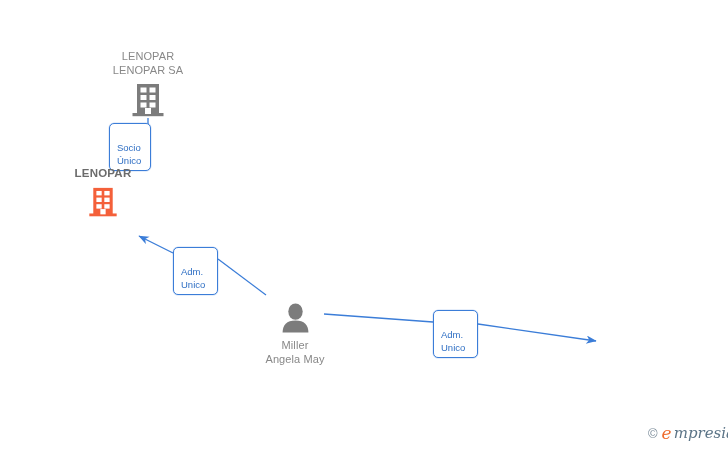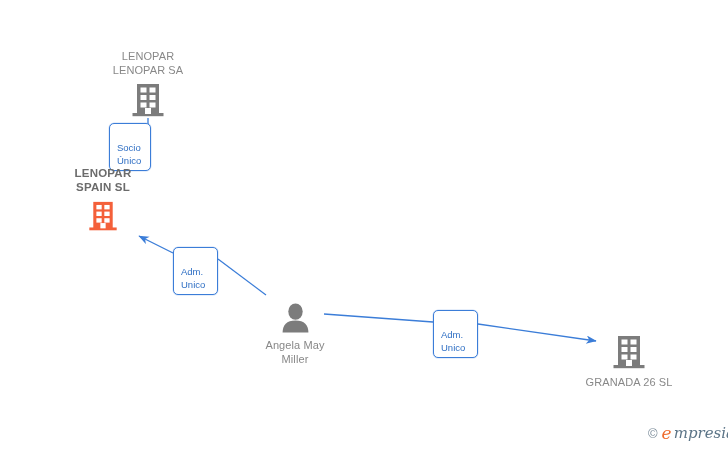--- a/index.html
+++ b/index.html
@@ -151,21 +151,20 @@
   </div>
 
   <div class="edge-label" style="left:109px; top:123px; width:42px;">
     <span>Socio</span>
     <span>Único</span>
   </div>
 
   <div class="node" style="left:43px; top:166px; width:120px;">
     <div class="node-label strong">
       <div>LENOPAR</div>
-      <div>SPAIN SL</div>
     </div>
     <div class="icon-wrap" style="margin-top:6px;">
       <svg width="30" height="32" viewBox="0 0 34 36">
         <rect x="6" y="2" width="22" height="30" fill="#f4603a"></rect>
         <rect x="1.5" y="31" width="31" height="3.2" fill="#f4603a"></rect>
         <rect x="9.5" y="5.5" width="6" height="5" fill="#ffffff"></rect>
         <rect x="18.5" y="5.5" width="6" height="5" fill="#ffffff"></rect>
         <rect x="9.5" y="13" width="6" height="5" fill="#ffffff"></rect>
         <rect x="18.5" y="13" width="6" height="5" fill="#ffffff"></rect>
         <rect x="9.5" y="20.5" width="6" height="5" fill="#ffffff"></rect>
@@ -181,48 +180,30 @@
   </div>
 
   <div class="node" style="left:235px; top:303px; width:120px;">
     <div class="icon-wrap">
       <svg width="31" height="30" viewBox="0 0 31 30">
         <ellipse cx="15.5" cy="8.6" rx="7.2" ry="8.2" fill="#7c7c7c"></ellipse>
         <path d="M15.5,17.5 C6.6,17.5 2.6,22.2 2.6,29.5 L28.4,29.5 C28.4,22.2 24.4,17.5 15.5,17.5 z" fill="#7c7c7c"></path>
       </svg>
     </div>
     <div class="node-label" style="margin-top:5px;">
+      <div>Miller</div>
       <div>Angela May</div>
-      <div>Miller</div>
     </div>
   </div>
 
   <div class="edge-label" style="left:433px; top:310px; width:45px;">
     <span>Adm.</span>
     <span>Unico</span>
   </div>
 
-  <div class="node" style="left:569px; top:334px; width:120px;">
-    <div class="icon-wrap">
-      <svg width="34" height="36" viewBox="0 0 34 36">
-        <rect x="6" y="2" width="22" height="30" fill="#7c7c7c"></rect>
-        <rect x="1.5" y="31" width="31" height="3.2" fill="#7c7c7c"></rect>
-        <rect x="9.5" y="5.5" width="6" height="5" fill="#ffffff"></rect>
-        <rect x="18.5" y="5.5" width="6" height="5" fill="#ffffff"></rect>
-        <rect x="9.5" y="13" width="6" height="5" fill="#ffffff"></rect>
-        <rect x="18.5" y="13" width="6" height="5" fill="#ffffff"></rect>
-        <rect x="9.5" y="20.5" width="6" height="5" fill="#ffffff"></rect>
-        <rect x="18.5" y="20.5" width="6" height="5" fill="#ffffff"></rect>
-        <rect x="14" y="26" width="6" height="6" fill="#ffffff"></rect>
-      </svg>
-    </div>
-    <div class="node-label" style="margin-top:5px;">
-      <div>GRANADA 26 SL</div>
-    </div>
-  </div>
 
   <div class="watermark" style="left:648px; top:425px;">
     <span class="wm-c">©</span>
     <span class="wm-e">e</span>
     <span class="wm-rest">mpresia</span>
   </div>
 
 </div>
 
 </body></html>

